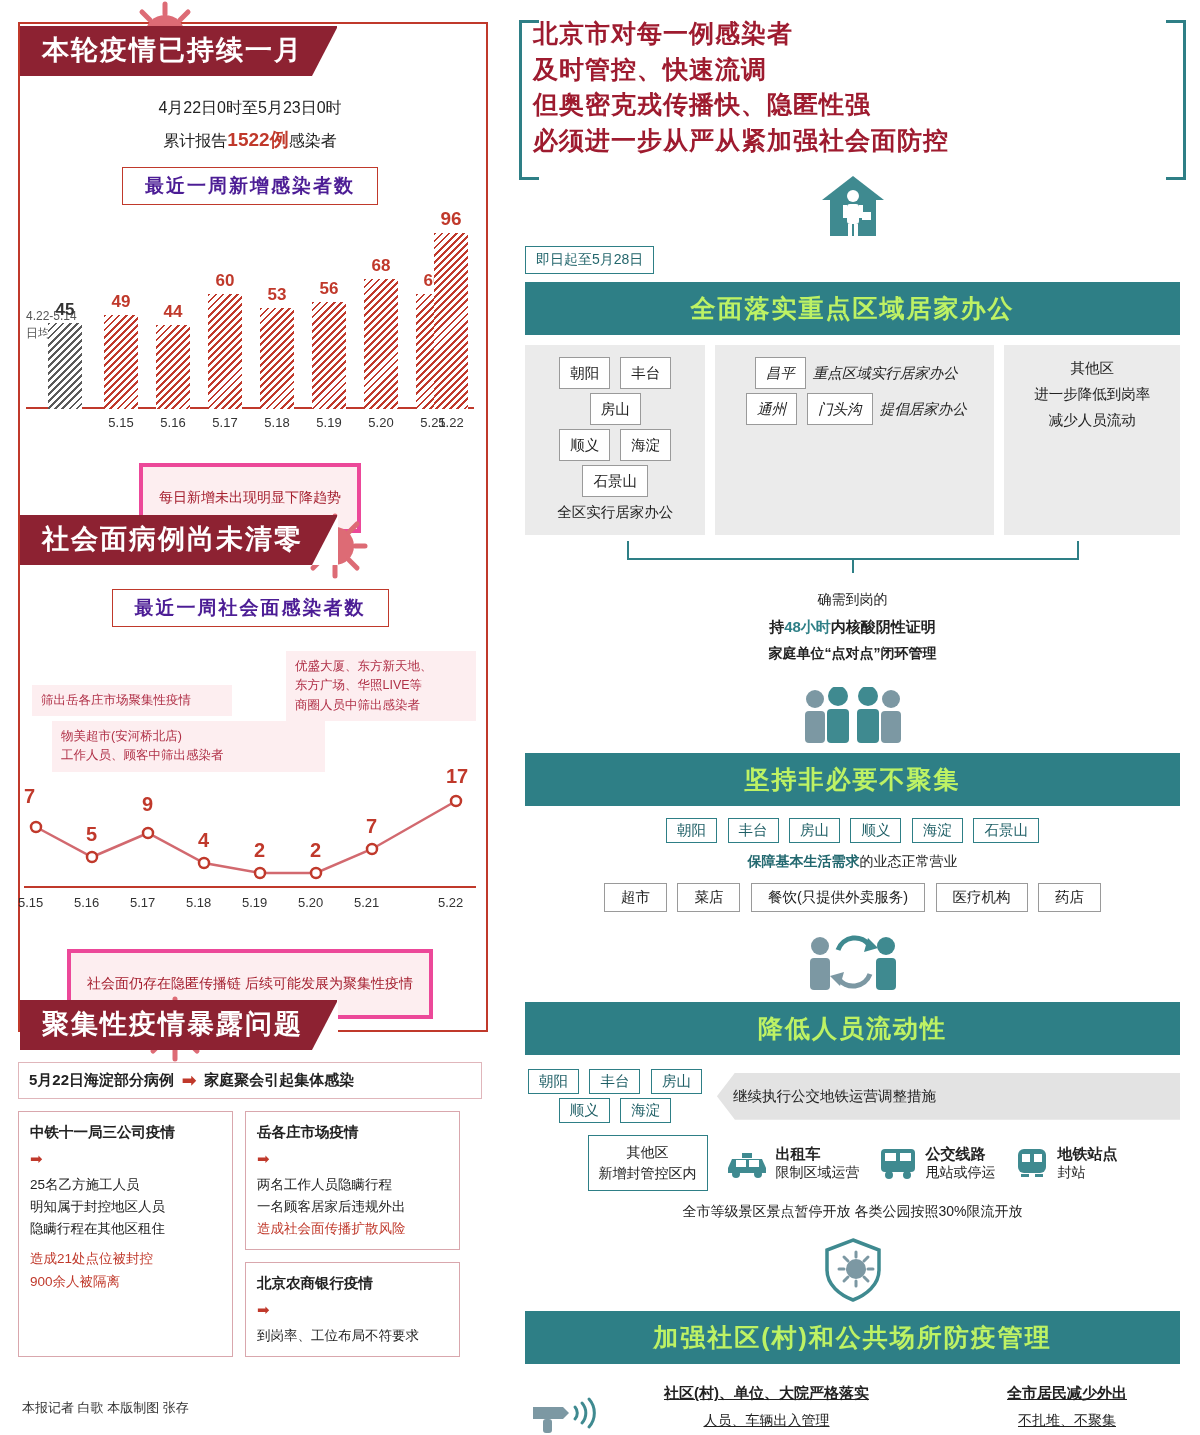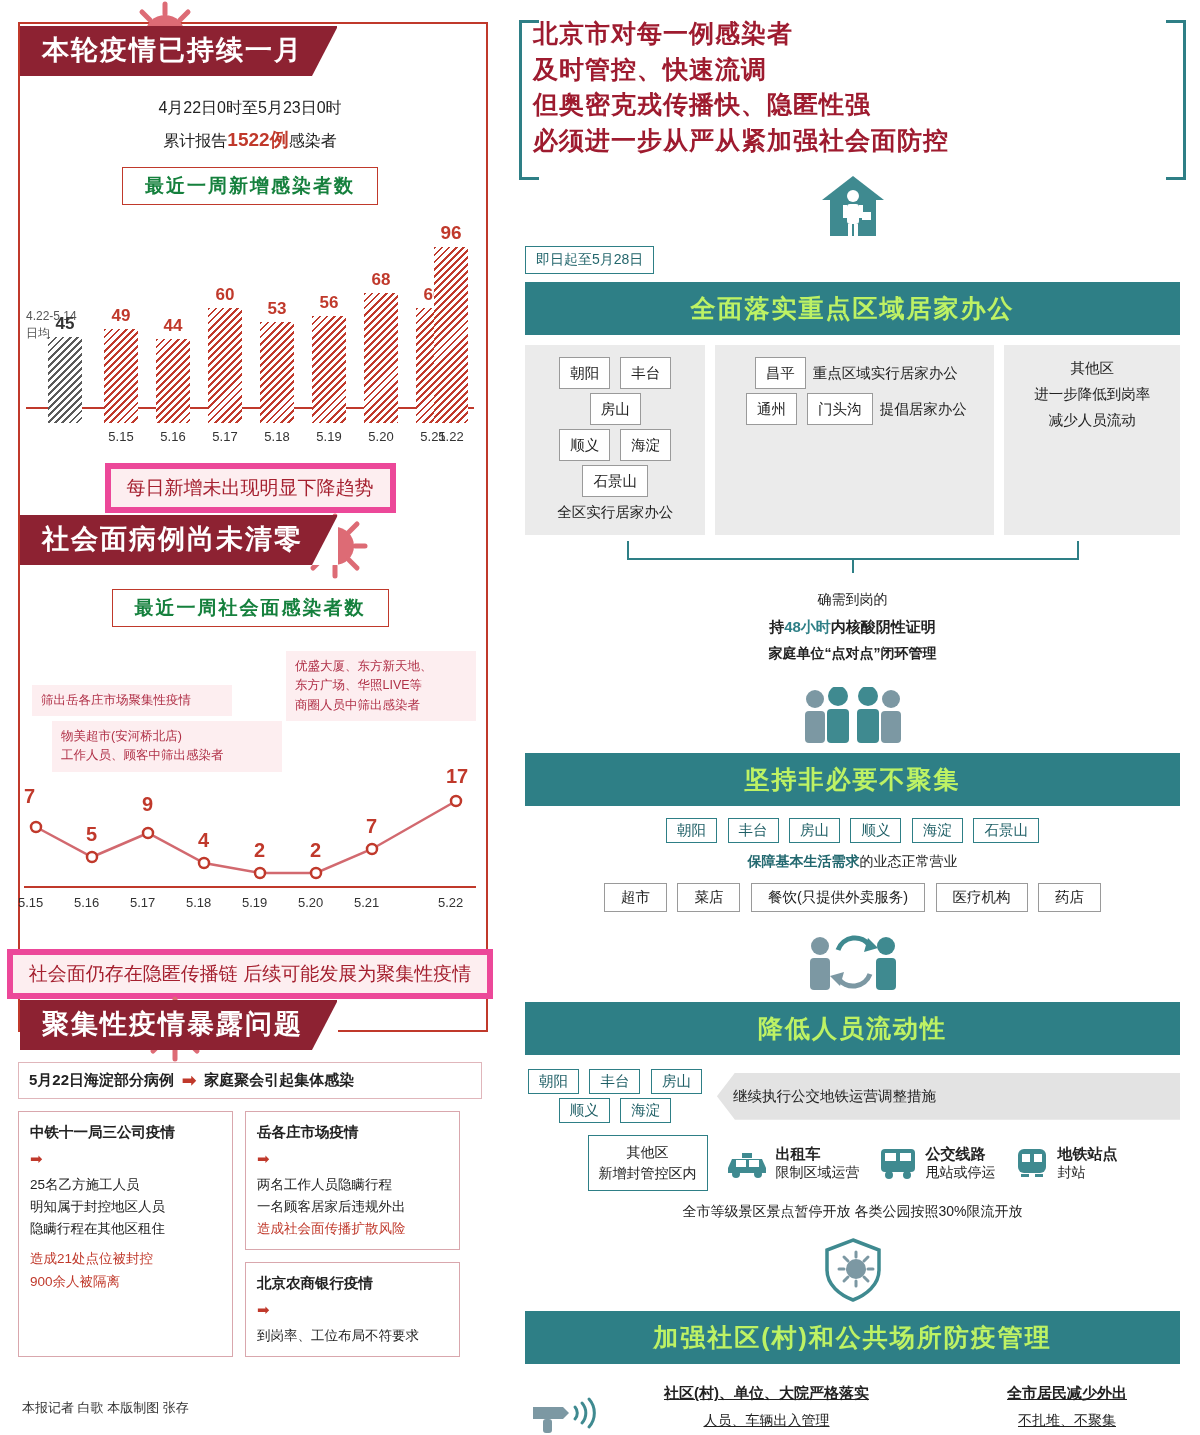--- a/index.html
+++ b/index.html
@@ -41,50 +41,50 @@
     left:18px; top:22px; width:470px; height:1010px;
     z-index:0;
   }
 
   
   .sec1-head { text-align:center; font-size:16px; margin-top:14px; color:#222; }
   .sec1-head .big { color:#c0392b; font-weight:bold; font-size:19px; }
   .chart-title {
     display:inline-block;
     border:1px solid #c0392b;
-    color:#15803d;
+    color:#4c1d95;
     font-weight:bold;
     font-size:19px;
     padding:5px 22px;
     letter-spacing:2px;
     font-family:"Liberation Serif", serif;
   }
   .bars { position:relative; height:230px; margin:12px 26px 0 26px; }
   .baseline { position:absolute; left:0; right:0; bottom:38px; border-bottom:2px solid #c0392b; }
-  .bar-item { position:absolute; bottom:24px; width:34px; text-align:center; }
+  .bar-item { position:absolute; bottom:38px; width:34px; text-align:center; }
   .bar-item .bar {
     width:34px;
     background-image:repeating-linear-gradient(135deg,#c0392b 0 2px, #ffffff 2px 5px);
     border:0;
     margin:0 auto;
   }
   .bar-item.grey .bar { background-image:repeating-linear-gradient(135deg,#5a5a5a 0 2px, #ffffff 2px 5px); }
   .bar-val { font-size:17px; font-weight:bold; color:#c0392b; margin-bottom:3px; }
   .bar-item.grey .bar-val { color:#333; }
   .bar-lab { position:absolute; top:100%; left:50%; transform:translateX(-50%); margin-top:6px; font-size:13px; color:#333; white-space:nowrap; }
   .avg-note { position:absolute; left:0; bottom:105px; font-size:12px; color:#555; line-height:1.4; }
   .note-box {
     display:block;
     margin:16px auto 0 auto;
     width:max-content;
-    border:6px solid #ec4899;
+    border:4px solid #ec4899;
     background:#fdeef0;
     color:#a5202f;
-    font-size:19px;
-    padding:6px 16px;
+    font-size:14px;
+    padding:22px 16px;
   }
 
   
   .line-wrap { position:relative; margin:10px 18px 0 18px; height:300px; }
   .callout {
     position:absolute;
     background:#fdeef0;
     color:#b03047;
     font-size:12.5px;
     line-height:1.55;
@@ -265,21 +265,21 @@
       </svg>
       <div class="banner" style="position:relative; z-index:1;">社会面病例尚未清零</div>
     </div>
 
     <div style="text-align:center; margin-top:24px;">
       <span class="chart-title">最近一周社会面感染者数</span>
     </div>
 
     <div class="line-wrap">
       <div class="callout" style="left:14px; top:48px; width:200px;">筛出岳各庄市场聚集性疫情</div>
-      <div class="callout" style="left:34px; top:84px; width:230px; white-space:pre-line;">物美超市(安河桥北店)
+      <div class="callout" style="left:34px; top:84px; width:273px; white-space:pre-line;">物美超市(安河桥北店)
 工作人员、顾客中筛出感染者</div>
       <div class="callout" style="left:268px; top:14px; width:190px; white-space:pre-line;">优盛大厦、东方新天地、
 东方广场、华照LIVE等
 商圈人员中筛出感染者</div>
 
       <svg width="464" height="300" viewBox="0 0 464 300" style="position:absolute; left:0; top:0;">
         <line x1="6" y1="250" x2="458" y2="250" stroke="#c0392b" stroke-width="2"></line>
         <polyline points="18,190 74,220 130,196 186,226 242,236 298,236 354,212 438,164" fill="none" stroke="#d2696f" stroke-width="2.5"></polyline>
         <g fill="#ffffff" stroke="#c0392b" stroke-width="2.5">
           <circle cx="18" cy="190" r="5"></circle>
@@ -408,21 +408,21 @@
           <span class="chip">房山</span>
         </div>
         <div>
           <span class="chip">顺义</span>
           <span class="chip">海淀</span>
           <span class="chip">石景山</span>
         </div>
         <div>全区实行居家办公</div>
       </div>
 
-      <div class="panel" style="width:295px;">
+      <div class="panel" style="width:295px;font-style:italic;">
         <div>
           <span class="chip">昌平</span>
           <span>重点区域实行居家办公</span>
         </div>
         <div>
           <span class="chip">通州</span>
           <span class="chip">门头沟</span>
           <span>提倡居家办公</span>
         </div>
       </div>

